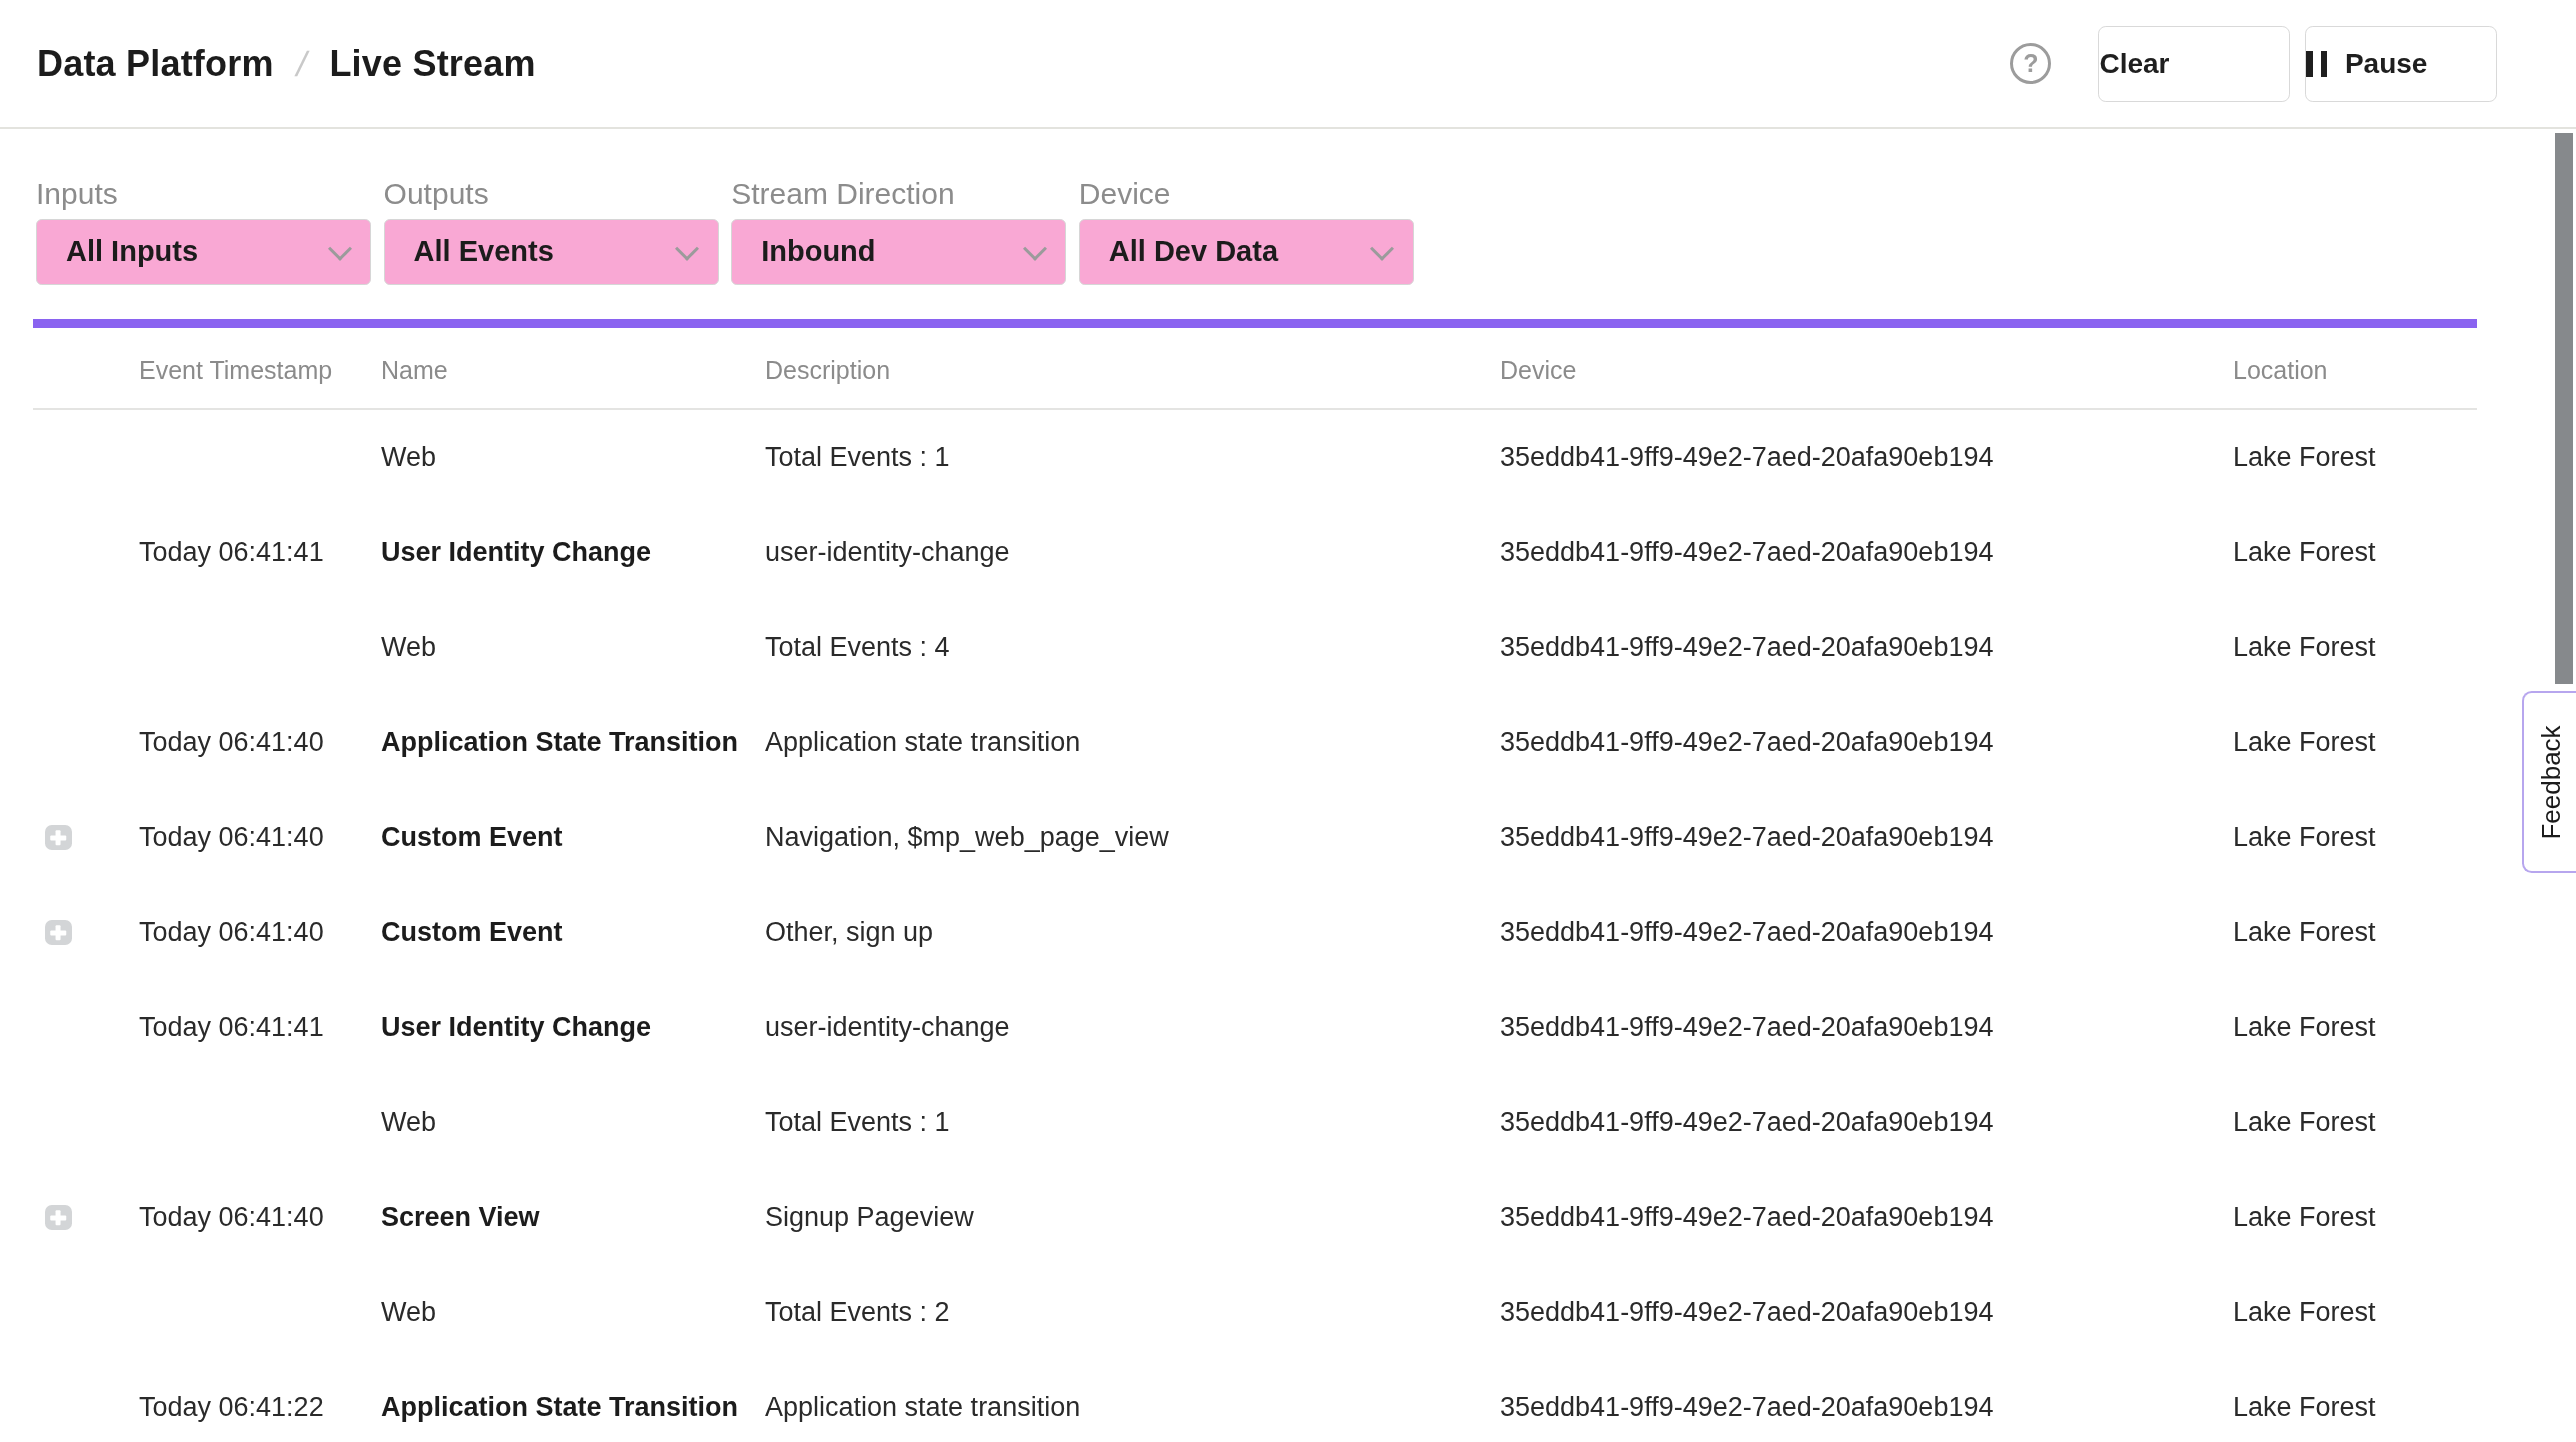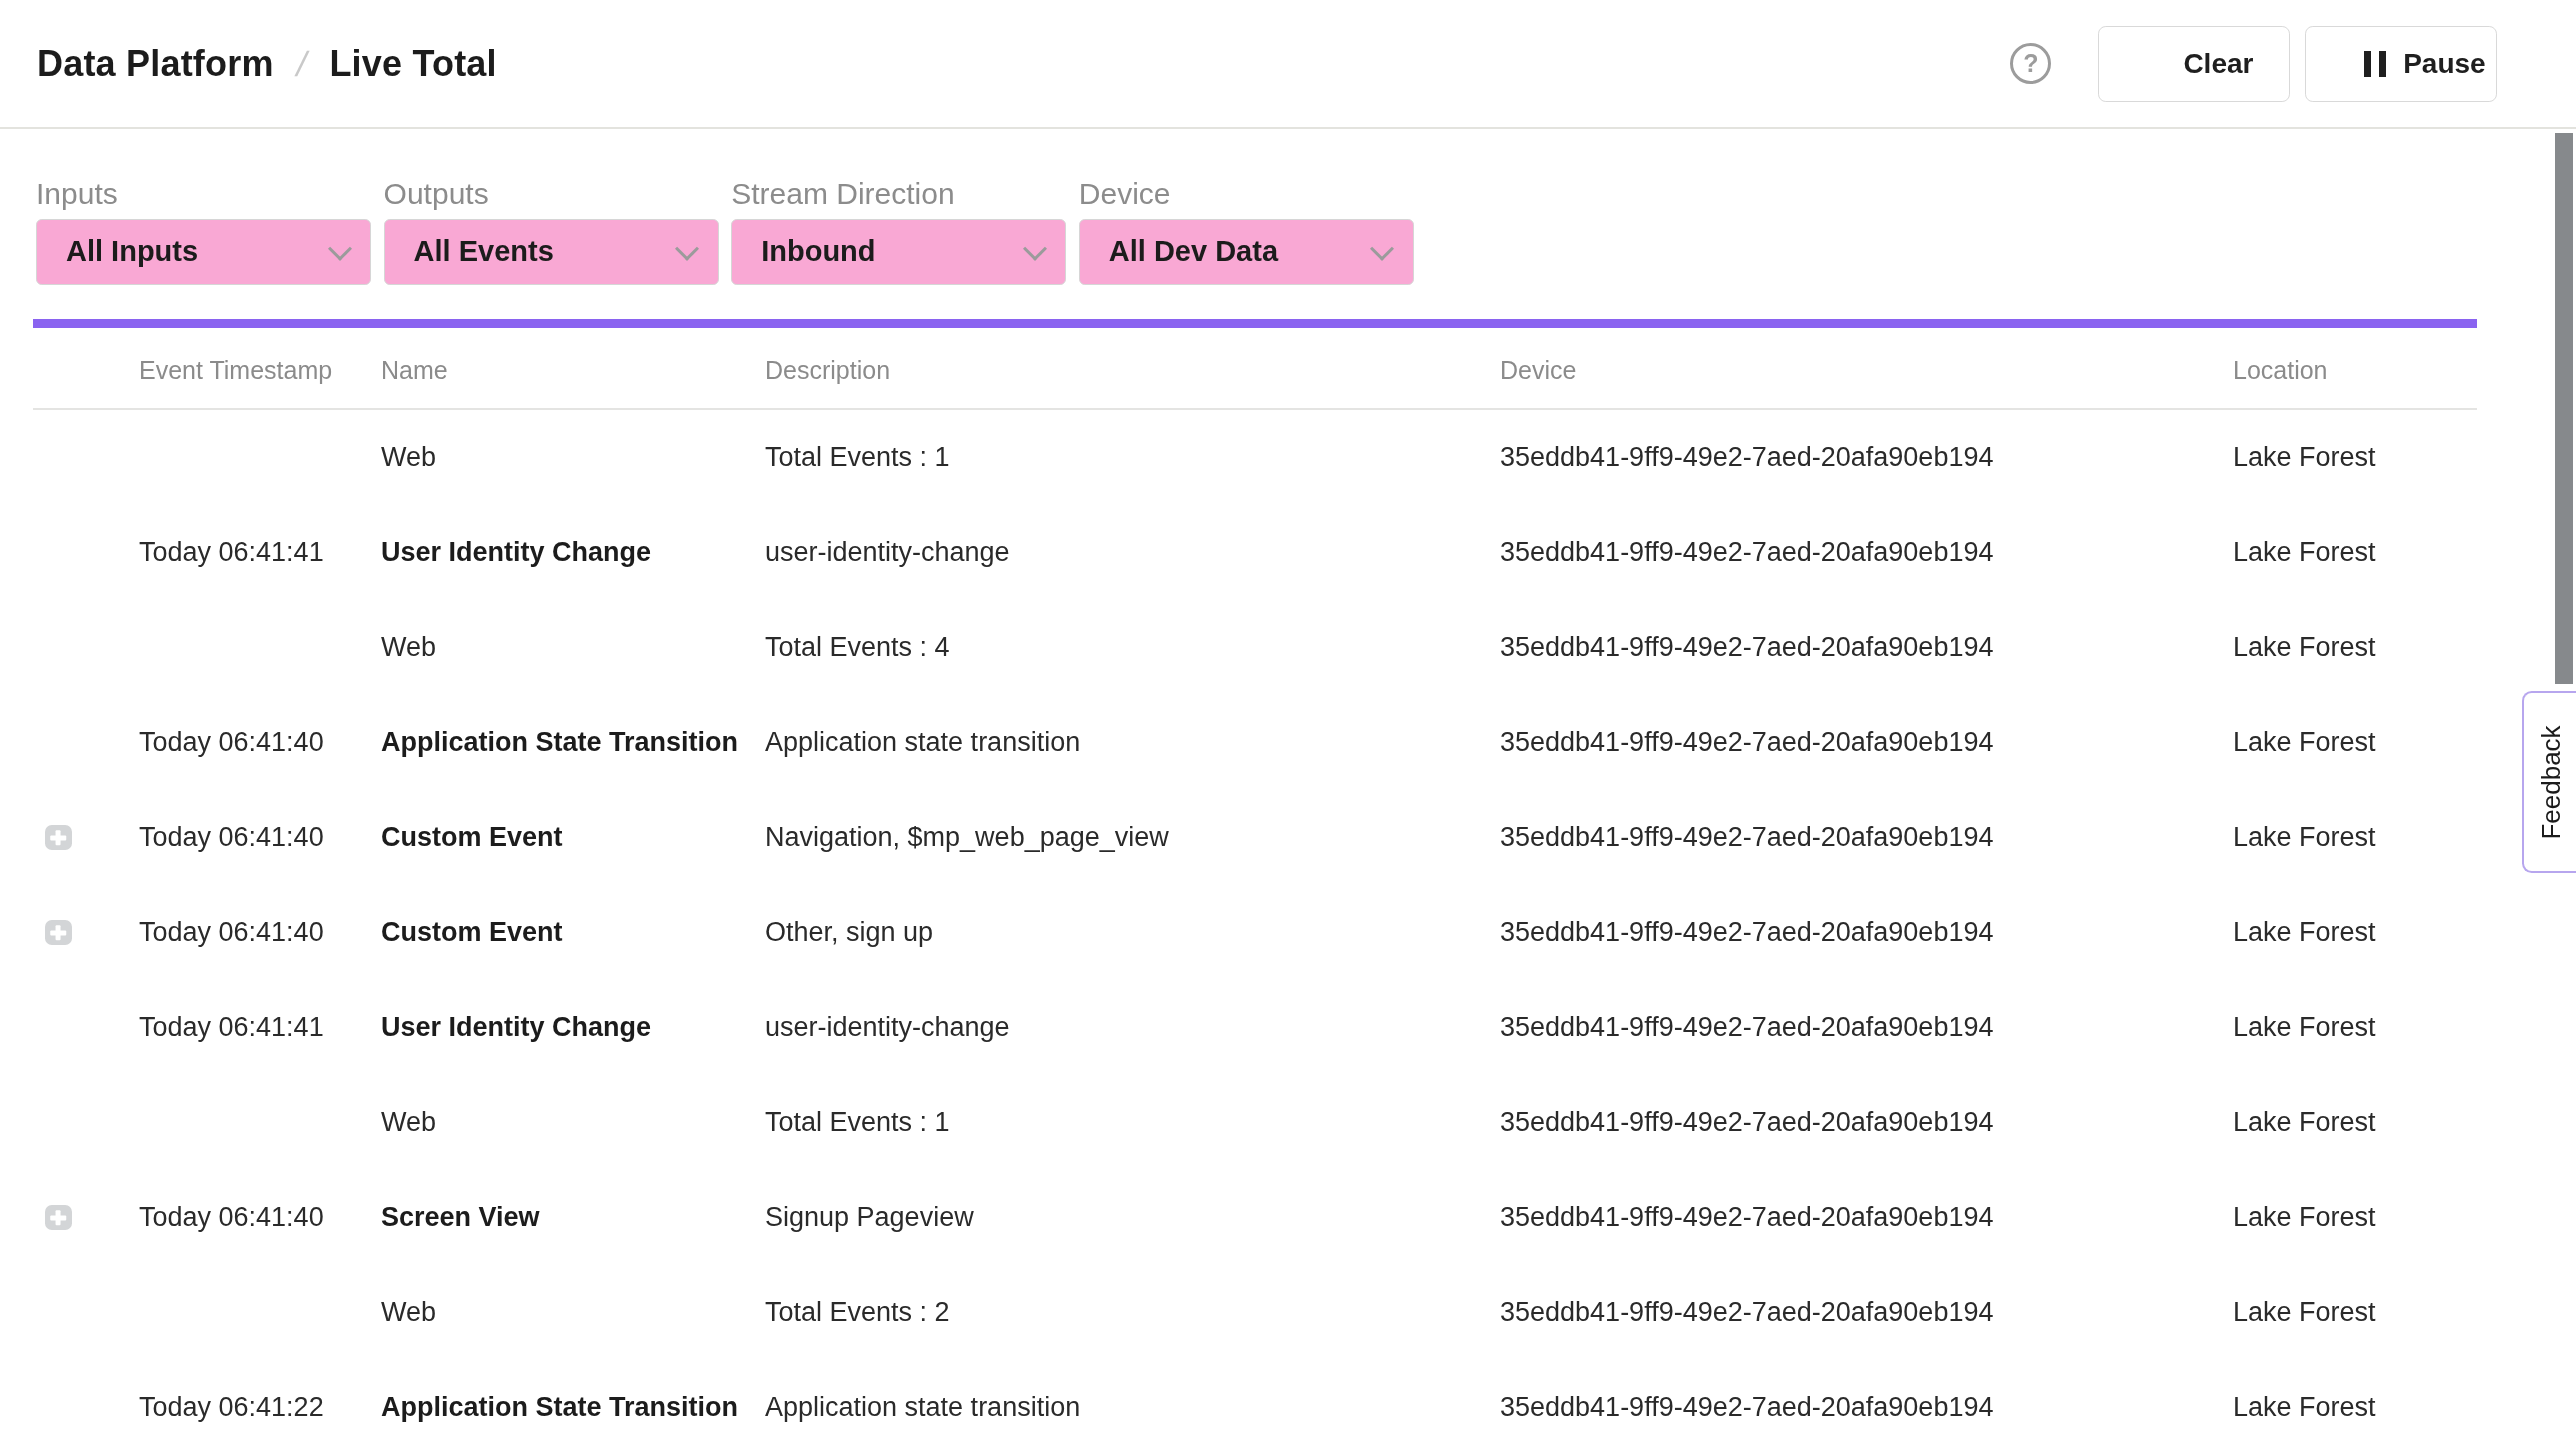--- a/index.html
+++ b/index.html
@@ -32,23 +32,22 @@
     width: 41px; height: 41px; border: 3.9px solid #9c9c9c; border-radius: 50%;
     color: #9c9c9c; font-size: 25px; font-weight: bold;
     display: flex; align-items: center; justify-content: center;
     margin-right: 47px; cursor: pointer;
   }
   .btn {
     height: 76px; min-width: 192px;
     background: #ffffff;
     border: 1.9px solid #d9d9d9; border-radius: 7.8px;
     font-size: 28px; font-weight: bold; color: #1f1f1f;
-    display: flex; align-items: center; justify-content: center;
+    display: flex; align-items: center; 
     cursor: pointer;
-    padding-left: 48px;
   }
   .btn + .btn { margin-left: 14.6px; }
   .pause-bars { display: inline-flex; margin-right: 17.5px; }
   .pause-bars i { display: block; width: 6.8px; height: 26px; background: #1f1f1f; }
   .pause-bars i + i { margin-left: 7.8px; }
 
   
   .filters { display: flex; padding: 49px 0 0 36px; }
   .filter { margin-right: 12.6px; }
   .filter-label { font-size: 30px; color: #8c8c8c; line-height: 31px; margin-bottom: 9.7px; }
@@ -126,21 +125,21 @@
     font-size: 26px; color: #1b1b1b; white-space: nowrap;
   }
 </style>
 </head>
 <body>
 
 <header class="topbar">
   <nav class="breadcrumb">
     <span class="crumb">Data Platform</span>
     <span class="crumb-sep">/</span>
-    <span class="crumb">Live Total</span>
+    <span class="crumb">Live Stream</span>
   </nav>
   <div class="top-actions">
     <div class="help-icon">
       <span>?</span>
     </div>
     <button class="btn">
       <span>Clear</span>
     </button>
     <button class="btn">
       <span class="pause-bars">

